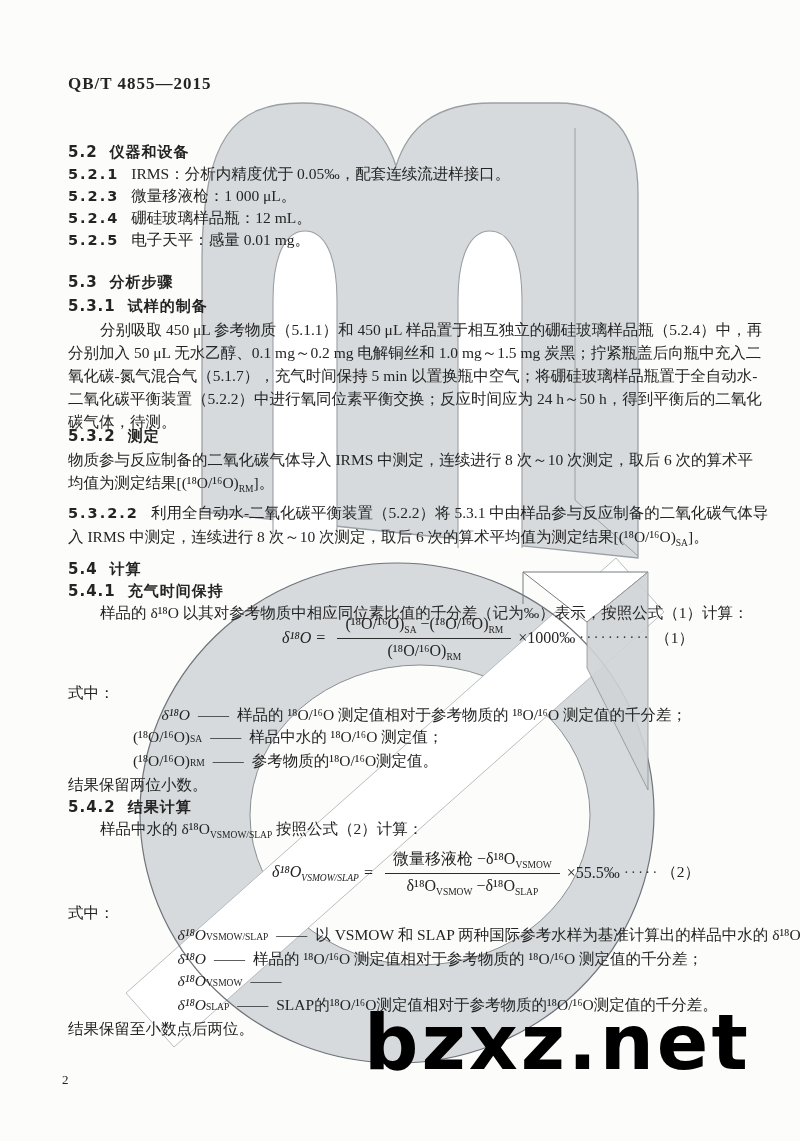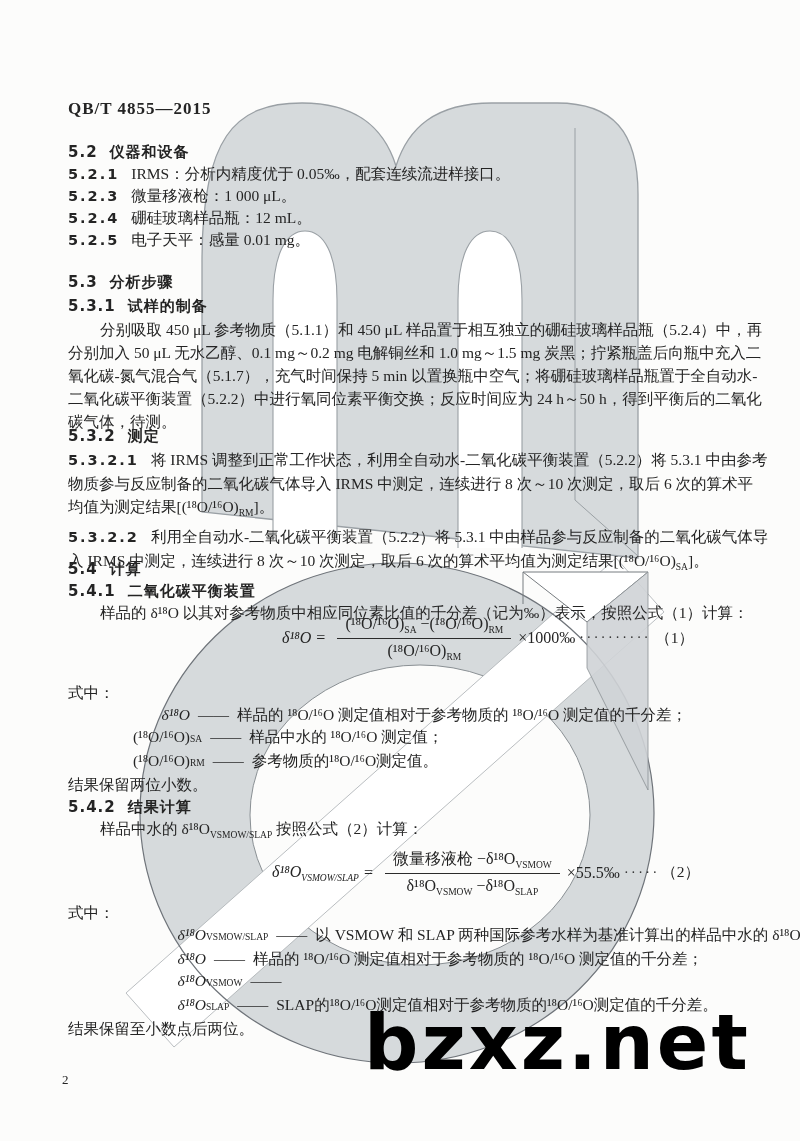--- a/index.html
+++ b/index.html
@@ -52,21 +52,21 @@
       <polygon points="126,993 616,558 664,612 174,1047" fill="#ffffff" stroke="#a8adb1" stroke-width="0.8"></polygon>
       <ellipse cx="397" cy="813" rx="257" ry="250" fill="none" stroke="#6f747a" stroke-width="1.2"></ellipse>
       <polygon points="523,572 648,572 587,622" fill="#ffffff" stroke="#777c80" stroke-width="1"></polygon>
       <polygon points="587,622 648,572 648,790 587,668" fill="#cfd3d6" fill-opacity="0.9" stroke="#8a9094" stroke-width="0.8"></polygon>
       <line x1="523" y1="572" x2="523" y2="604" stroke="#777c80" stroke-width="1"></line>
     </g>
   </svg>
 
   <div class="bzxz" style="left:364px;top:998px;">bzxz.net</div>
 
-  <div class="layer hdr" style="left:68px;top:99px;">QB/T 4855—2015</div>
+  <div class="layer hdr" style="left:68px;top:74px;">QB/T 4855—2015</div>
 
   <div class="layer blk" style="left:68px;top:141px;">
     <div class="defrow">
         <span class="num h">5.2</span>
         <span class="h">仪器和设备</span>
       </div>
     <div><span class="num">5.2.1</span><span>IRMS：分析内精度优于 0.05‰，配套连续流进样接口。</span></div>
     <div><span class="num">5.2.3</span><span>微量移液枪：1 000 μL。</span></div>
     <div><span class="num">5.2.4</span><span>硼硅玻璃样品瓶：12 mL。</span></div>
     <div><span class="num">5.2.5</span><span>电子天平：感量 0.01 mg。</span></div>
@@ -77,30 +77,29 @@
     <div><span class="num h">5.3.1</span><span class="h">试样的制备</span></div>
     <div class="indent">分别吸取 450 μL 参考物质（5.1.1）和 450 μL 样品置于相互独立的硼硅玻璃样品瓶（5.2.4）中，再</div>
     <div>分别加入 50 μL 无水乙醇、0.1 mg～0.2 mg 电解铜丝和 1.0 mg～1.5 mg 炭黑；拧紧瓶盖后向瓶中充入二</div>
     <div>氧化碳-氮气混合气（5.1.7），充气时间保持 5 min 以置换瓶中空气；将硼硅玻璃样品瓶置于全自动水-</div>
     <div>二氧化碳平衡装置（5.2.2）中进行氧同位素平衡交换；反应时间应为 24 h～50 h，得到平衡后的二氧化</div>
     <div>碳气体，待测。</div>
   </div>
 
   <div class="layer blk l23" style="left:68px;top:424px;">
     <div><span class="num h">5.3.2</span><span class="h">测定</span></div>
-    <div><span class="num">5.3.2.1</span><span>将 IRMS 调整到正常工作状态，利用全自动水-二氧化碳平衡装置（5.2.2）将 5.3.1 中由参考</span></div>
     <div>物质参与反应制备的二氧化碳气体导入 IRMS 中测定，连续进行 8 次～10 次测定，取后 6 次的算术平</div>
     <div><span>均值为测定结果[(¹⁸O/¹⁶O)</span><sub>RM</sub><span>]。</span></div>
     <div><span class="num">5.3.2.2</span><span>利用全自动水-二氧化碳平衡装置（5.2.2）将 5.3.1 中由样品参与反应制备的二氧化碳气体导</span></div>
     <div><span>入 IRMS 中测定，连续进行 8 次～10 次测定，取后 6 次的算术平均值为测定结果[(¹⁸O/¹⁶O)</span><sub>SA</sub><span>]。</span></div>
   </div>
 
   <div class="layer blk" style="left:68px;top:558px;">
     <div><span class="num h">5.4</span><span class="h">计算</span></div>
-    <div><span class="num h">5.4.1</span><span class="h">二氧化碳平衡装置</span></div>
+    <div><span class="num h">5.4.1</span><span class="h">充气时间保持</span></div>
     <div class="indent">样品的 δ¹⁸O 以其对参考物质中相应同位素比值的千分差（记为‰）表示，按照公式（1）计算：</div>
   </div>
 
   <div class="formula" style="left:282px;top:614px;width:412px;">
     <span class="fvar">δ¹⁸O</span>
     <span style="margin:0 5px;">=</span>
     <span class="frac">
       <span class="fnum"><span>(¹⁸O/¹⁶O)</span><sub>SA</sub><span> −(¹⁸O/¹⁶O)</span><sub>RM</sub></span>
       <span class="fden"><span>(¹⁸O/¹⁶O)</span><sub>RM</sub></span>
     </span>

